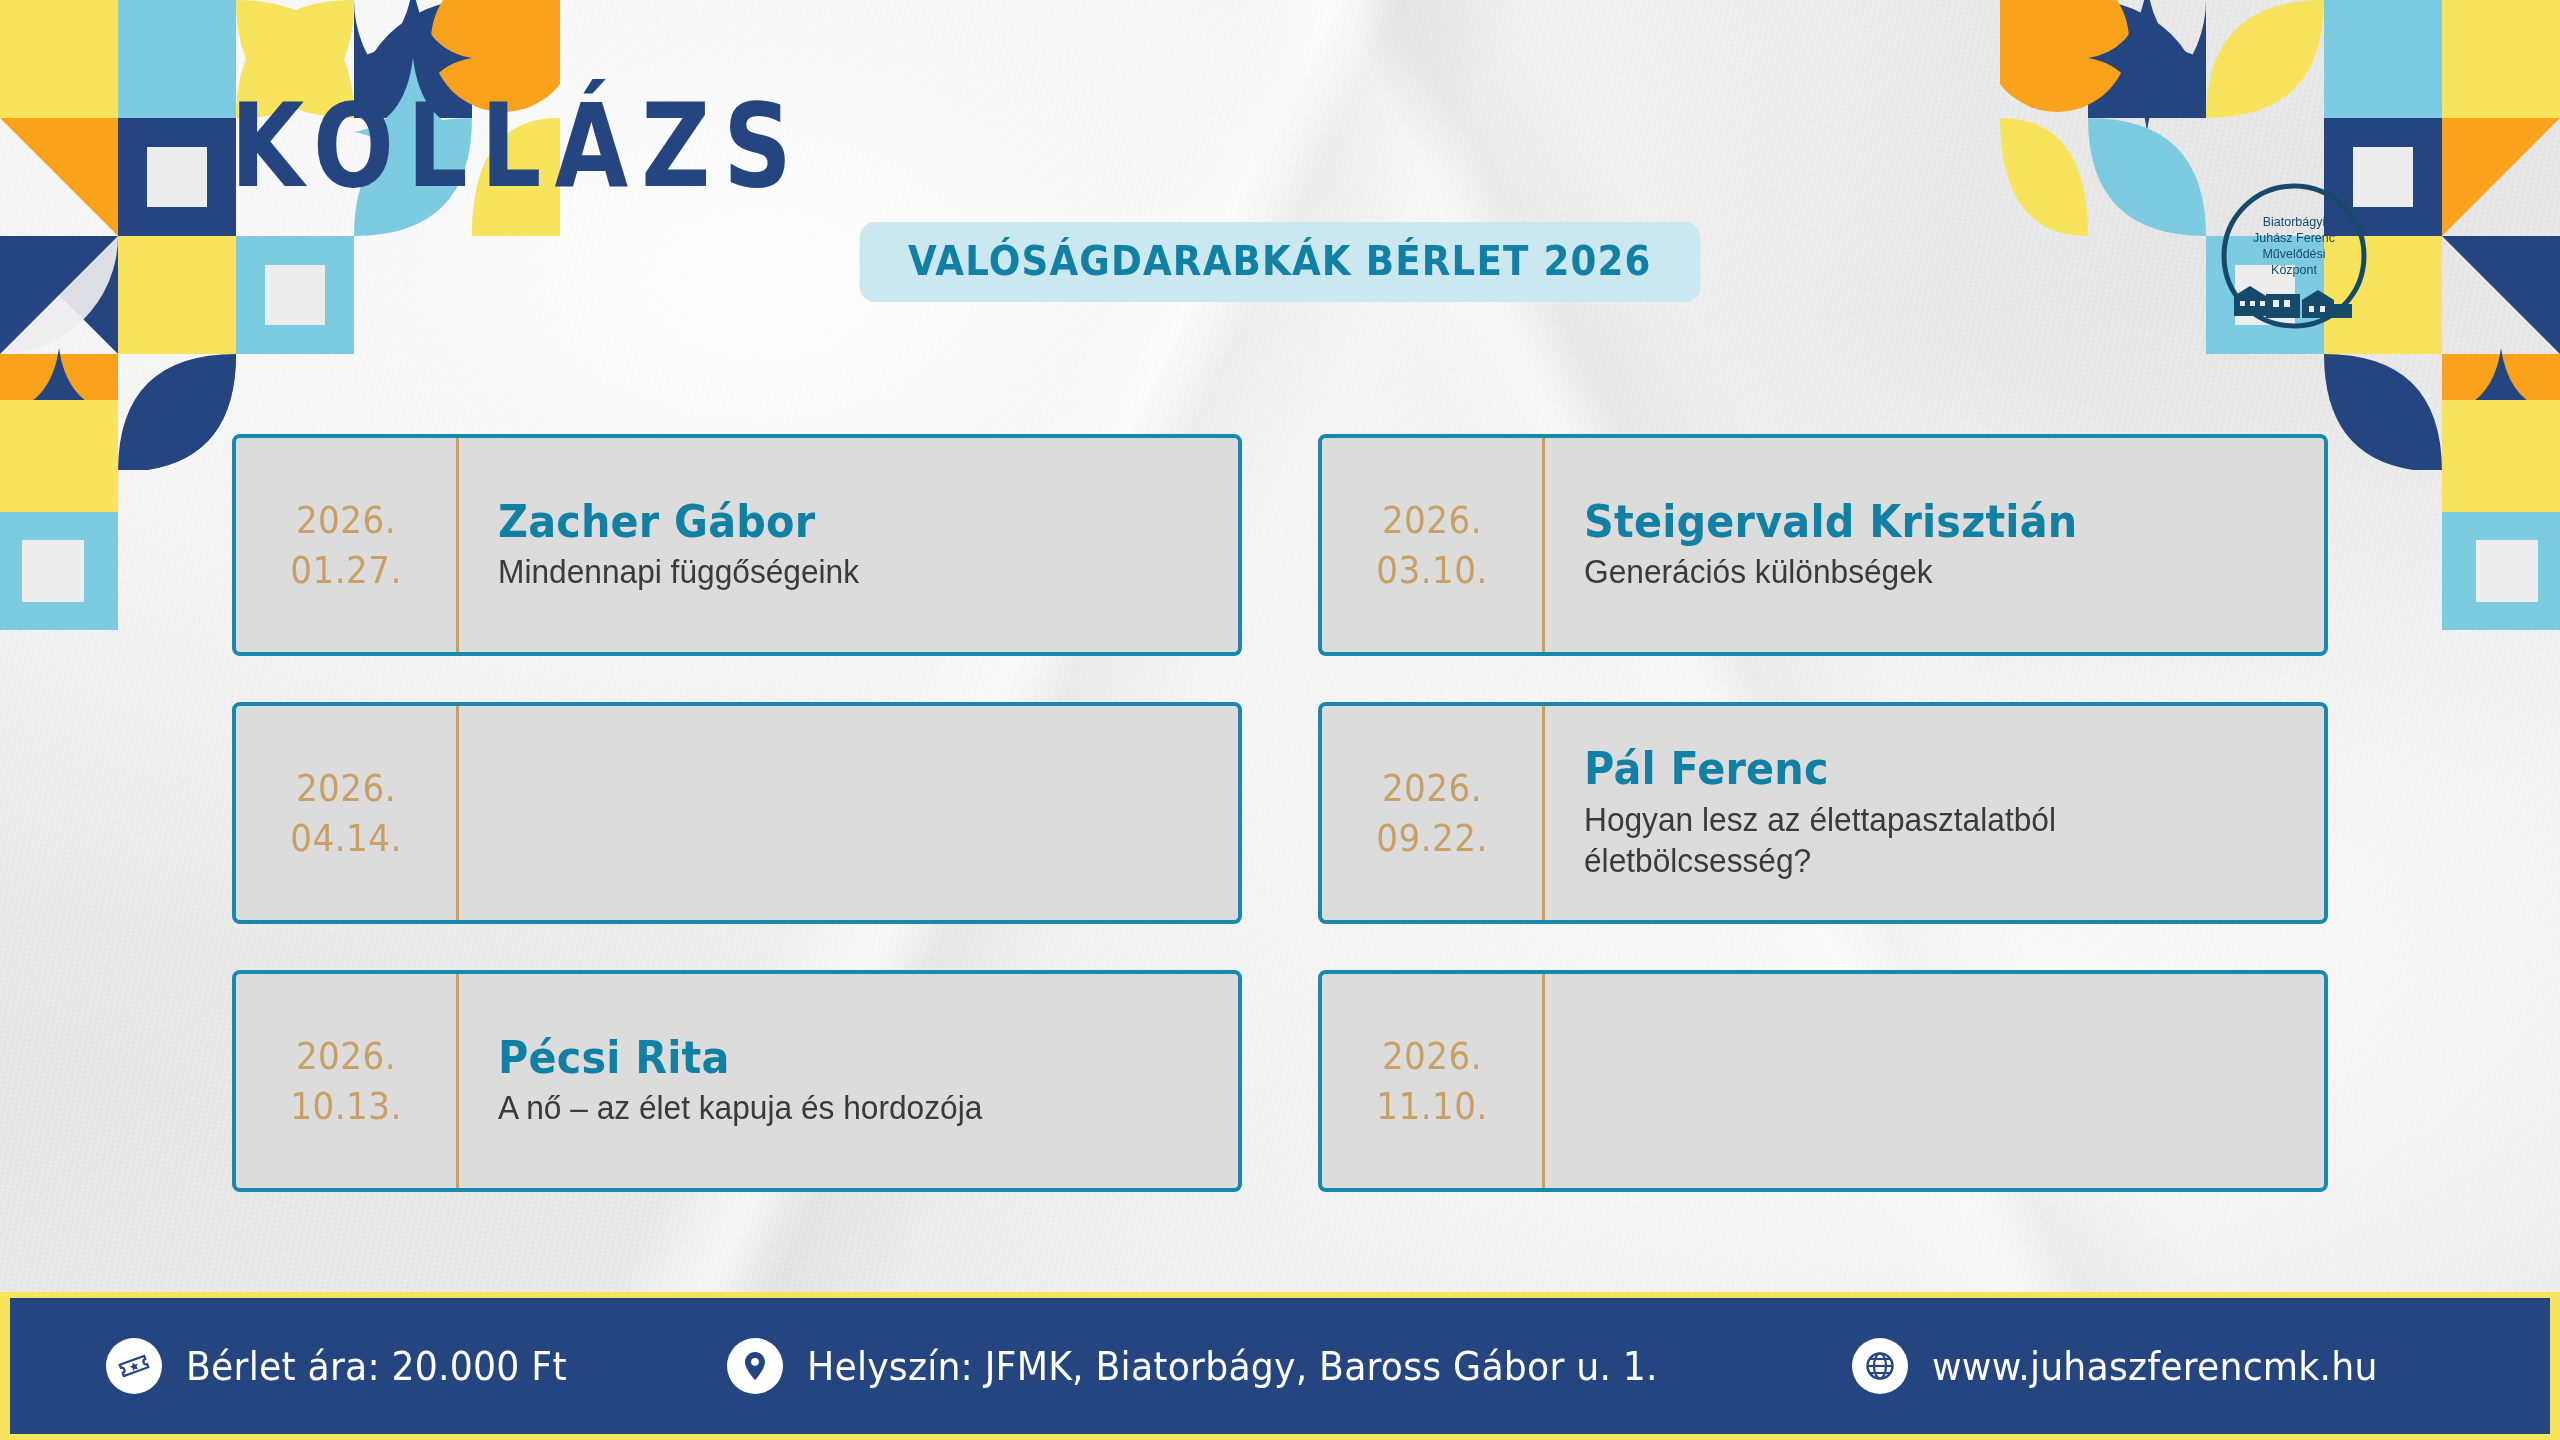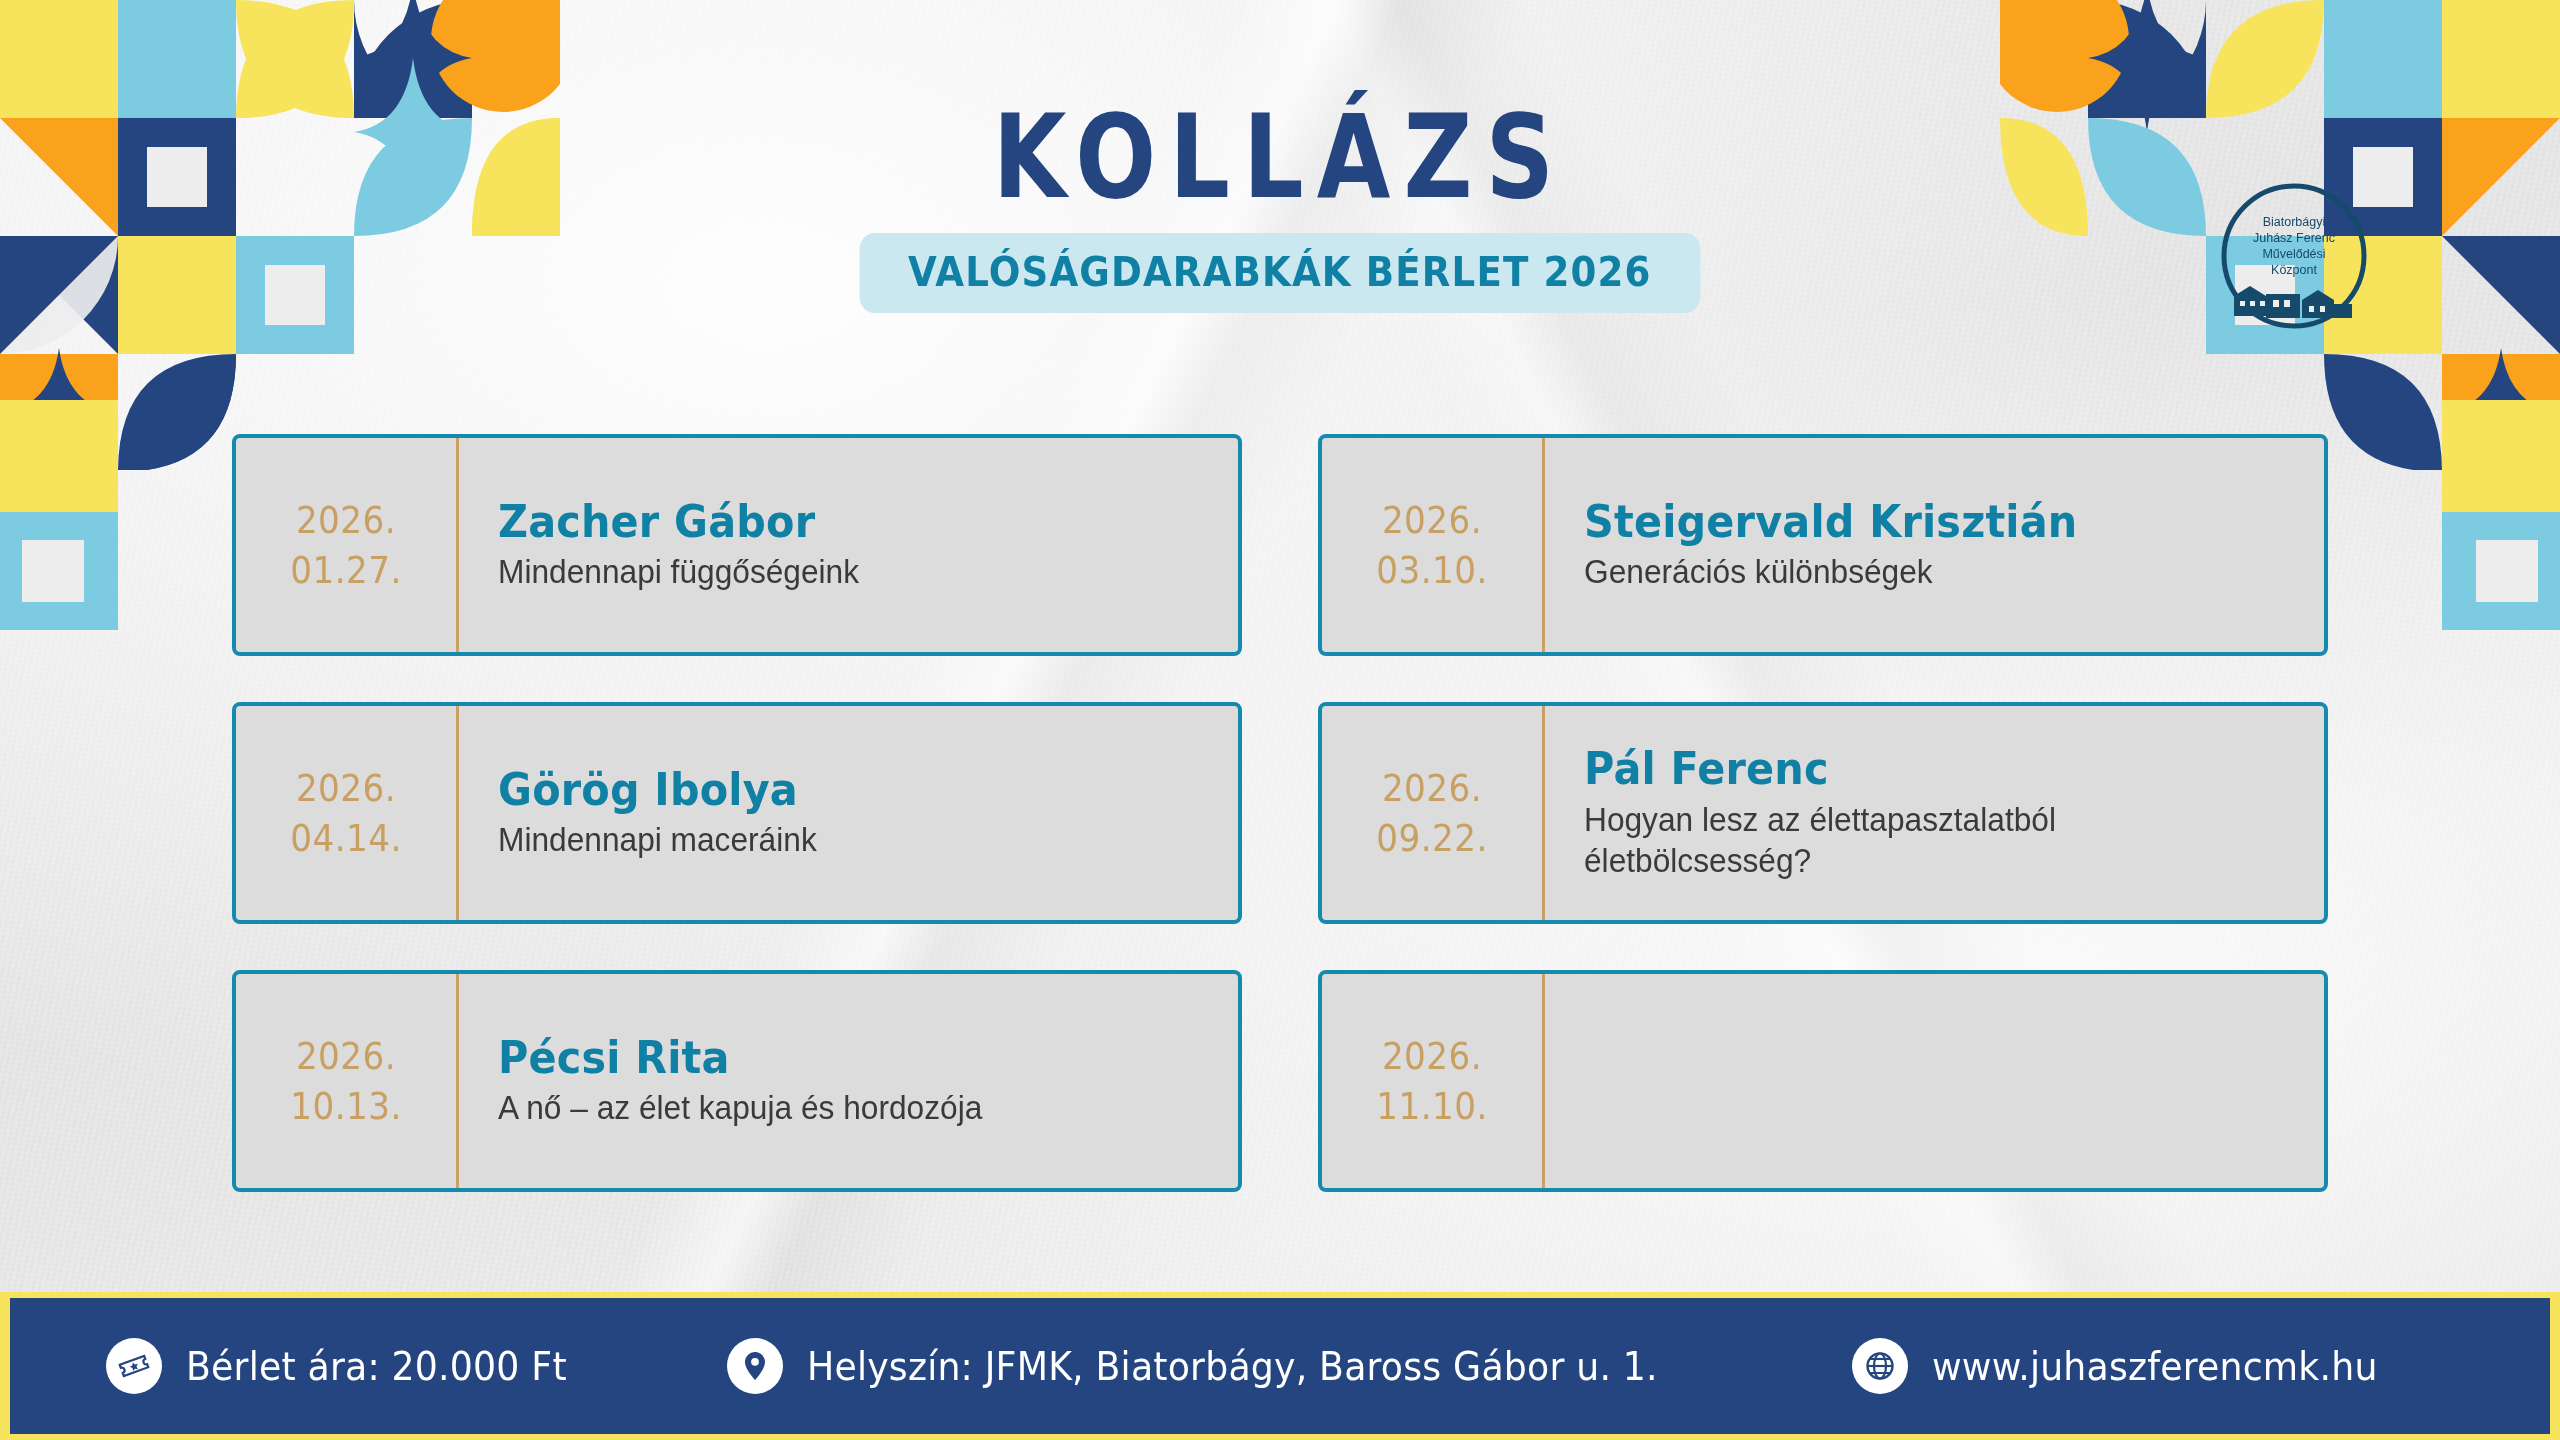--- a/index.html
+++ b/index.html
@@ -29,21 +29,21 @@
     pointer-events:none;
   }
 
   
   .deco{ position:absolute; top:0; width:560px; height:470px; }
   .deco.left{ left:0; }
   .deco.right{ right:0; transform: scaleX(-1); }
   .deco svg{ display:block; width:100%; height:100%; }
 
   
-  .header{ position:absolute; top:11px; left:0; width:100%; text-align:center; }
+  .header{ position:absolute; top:0; left:0; width:100%; }
   .title{
     margin-top:88px;
     font-family: "DejaVu Sans", sans-serif;
     font-size:116px;
     font-weight:bold;
     letter-spacing:16px;
     color:#24457F;
     transform: scaleX(0.82);
     line-height:1.0;
   }
@@ -324,24 +324,20 @@
       <div class="card-desc">Generációs különbségek</div>
     </div>
   </div>
 
   <div class="card">
     <div class="card-date">
       <div>2026.</div>
       <div>04.14.</div>
     </div>
     <div class="card-divider"></div>
-    <div class="card-body">
-      <div class="card-name">Görög Ibolya</div>
-      <div class="card-desc">Mindennapi maceráink</div>
-    </div>
   </div>
 
   <div class="card tall">
     <div class="card-date">
       <div>2026.</div>
       <div>09.22.</div>
     </div>
     <div class="card-divider"></div>
     <div class="card-body">
       <div class="card-name">Pál Ferenc</div>

